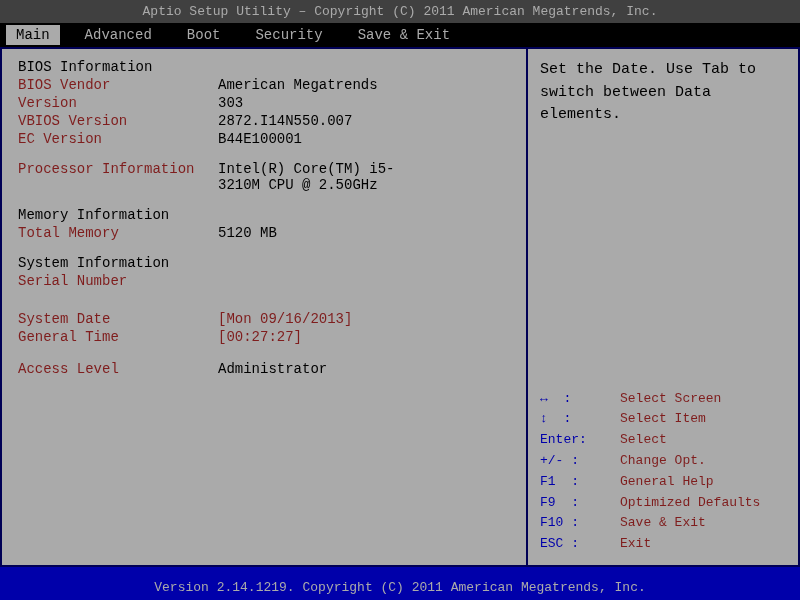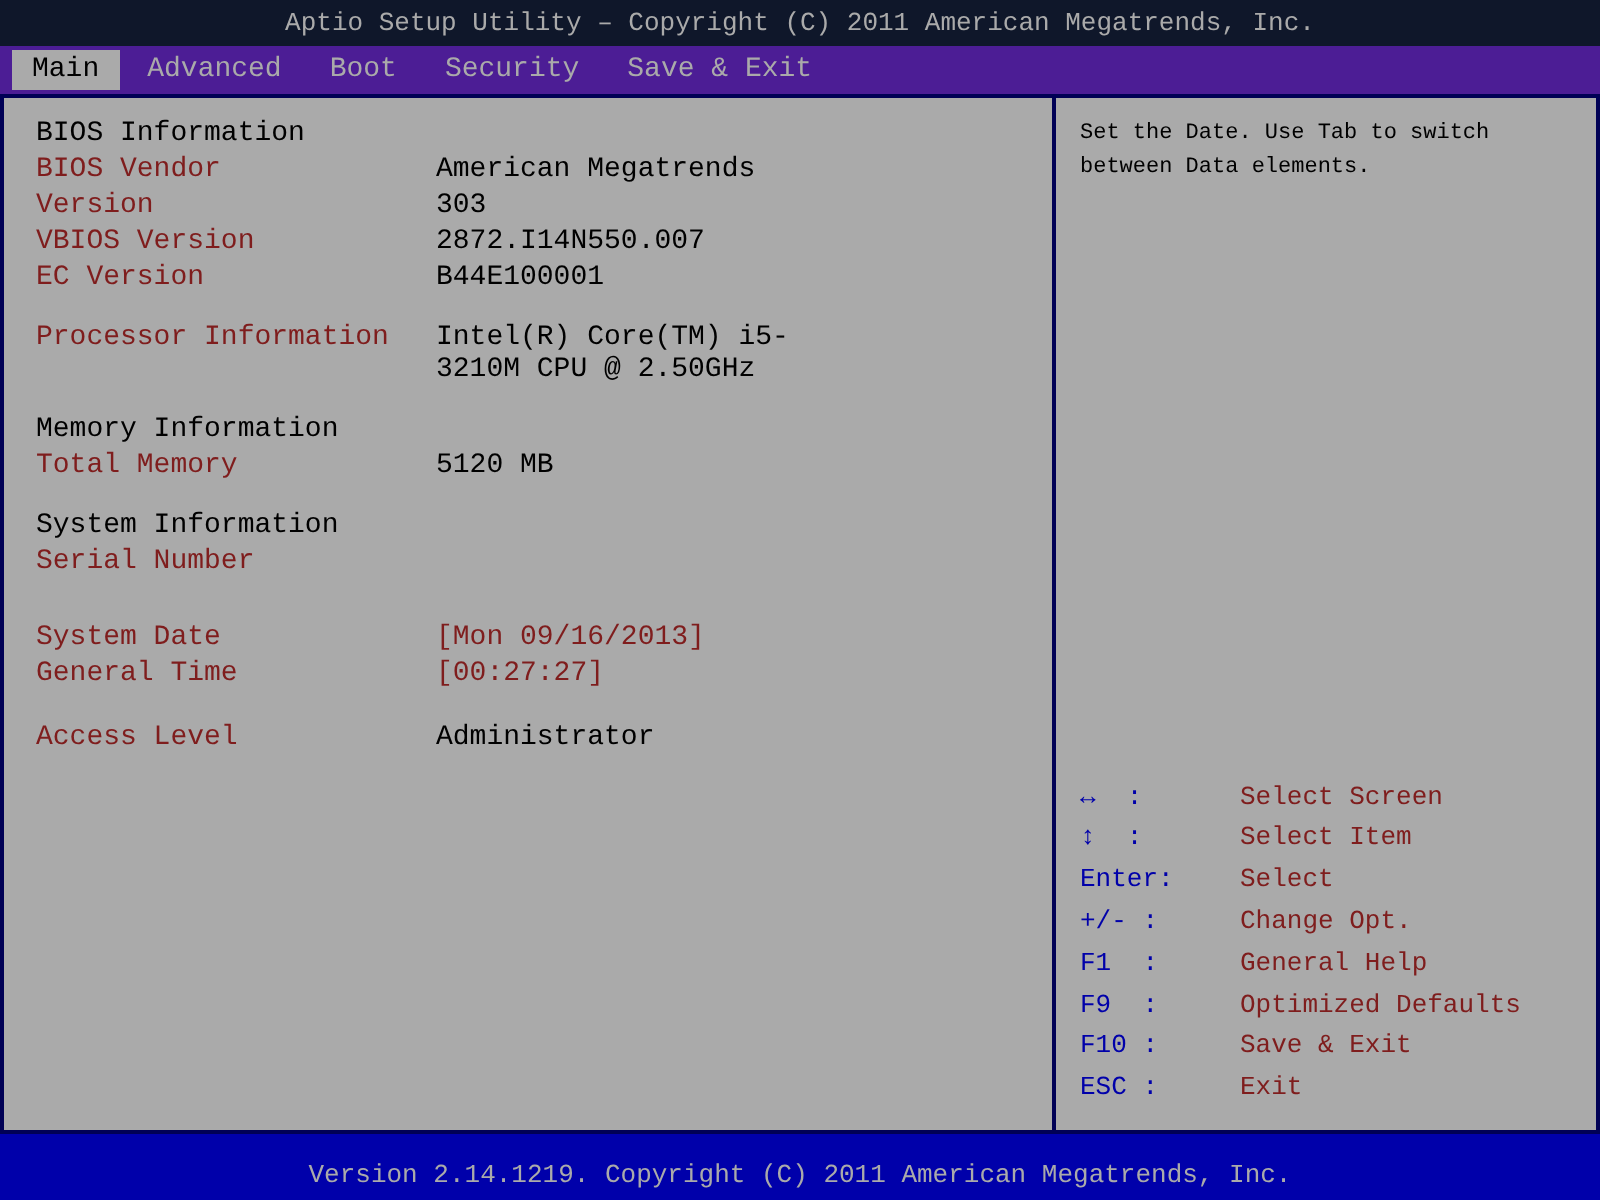--- a/index.html
+++ b/index.html
@@ -8,34 +8,34 @@
       height: 600px;
       background: #0000aa;
       font-family: 'Courier New', Courier, monospace;
       font-size: 14px;
       color: #aaaaaa;
       overflow: hidden;
     }
 
     
     #title-bar {
-      background: #0f172a;
+      background: #404040;
       color: #aaaaaa;
       text-align: center;
       padding: 4px 0;
       font-size: 13px;
     }
 
     
     #nav-menu {
-      background: #4c1d95;
+      background: #000000;
       display: flex;
       flex-direction: row;
       padding: 2px 4px 2px 6px;
-      gap: 4px;
+      gap: 15px;
     }
     .nav-item {
       color: #aaaaaa;
       padding: 2px 10px;
       cursor: pointer;
       font-size: 14px;
     }
     .nav-item.active {
       background: #aaaaaa;
       color: #000000;
@@ -89,21 +89,21 @@
       width: 270px;
       padding: 10px 12px;
       display: flex;
       flex-direction: column;
       justify-content: space-between;
     }
 
     #help-text {
       color: #000000;
       line-height: 1.5;
-      font-size: 11px;
+      font-size: 15px;
     }
 
     #key-guide {
       color: #000000;
       font-size: 13px;
       line-height: 1.6;
     }
     .key-row {
       display: flex;
       flex-direction: row;

